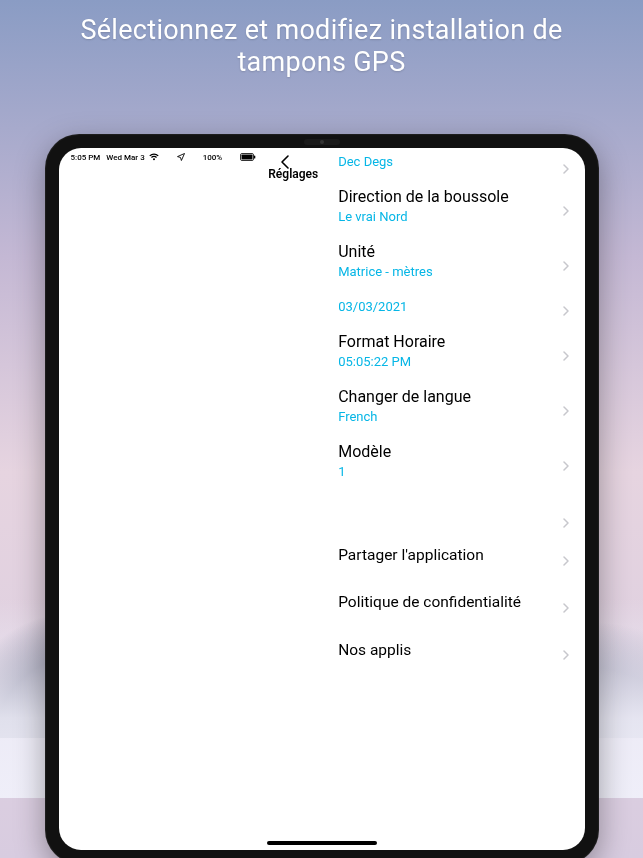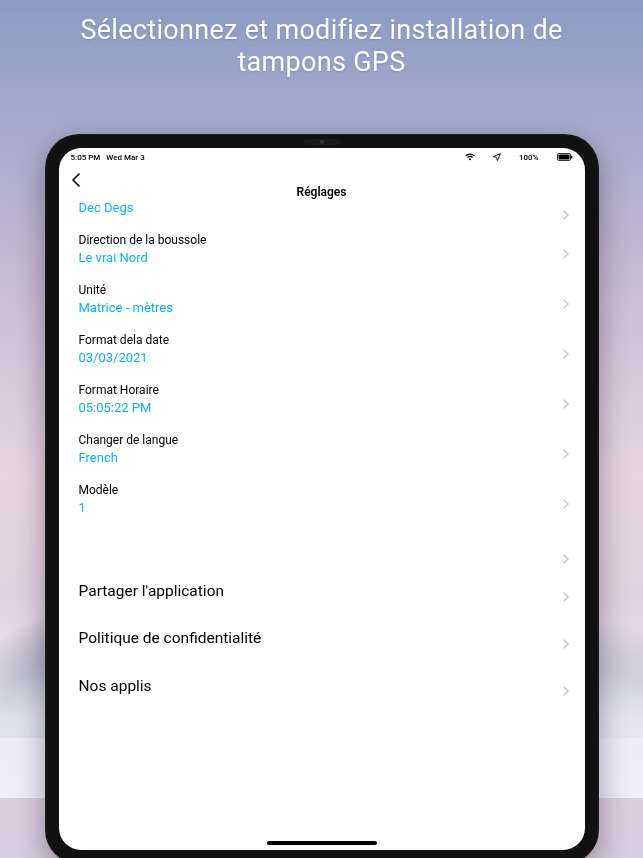--- a/index.html
+++ b/index.html
@@ -79,21 +79,20 @@
       width:4px; height:4px; border-radius:50%;
       background:#333;
     }
     .screen {
       width: 100%;
       height: 100%;
       background: #fff;
       border-radius: 22px;
       overflow: hidden;
       display: flex;
-      flex-direction: column;
       position: relative;
     }
 
     
     .statusbar {
       height: 18px;
       display: flex;
       align-items: center;
       justify-content: space-between;
       padding: 0 12px;
@@ -137,21 +136,21 @@
       overflow: hidden;
       padding-top: 2px;
     }
     .row {
       padding: 9px 20px 9px 20px;
       position: relative;
       cursor: pointer;
     }
     .row.gap-above { margin-top: 16px; }
     .row .title {
-      font-size: 12px;
+      font-size: 16px;
       color: #000;
       font-weight: 400;
       line-height: 1.25;
     }
     .row .value {
       font-size: 13px;
       color: #06b6e6;
       font-weight: 400;
       margin-top: 2px;
     }
@@ -247,21 +246,20 @@
 
       <div class="row">
         <div class="title">Unité</div>
         <div class="value">Matrice - mètres</div>
         <span class="chev"><svg width="10" height="10" viewBox="0 0 10 10">
               <path d="M3 1l4 4-4 4" fill="none" stroke="#c7c7cc" stroke-width="1.5" stroke-linecap="round" stroke-linejoin="round"></path>
             </svg></span>
       </div>
 
       <div class="row">
-        <div class="title">Format dela date</div>
         <div class="value">03/03/2021</div>
         <span class="chev"><svg width="10" height="10" viewBox="0 0 10 10">
               <path d="M3 1l4 4-4 4" fill="none" stroke="#c7c7cc" stroke-width="1.5" stroke-linecap="round" stroke-linejoin="round"></path>
             </svg></span>
       </div>
 
       <div class="row">
         <div class="title">Format Horaire</div>
         <div class="value">05:05:22 PM</div>
         <span class="chev"><svg width="10" height="10" viewBox="0 0 10 10">

